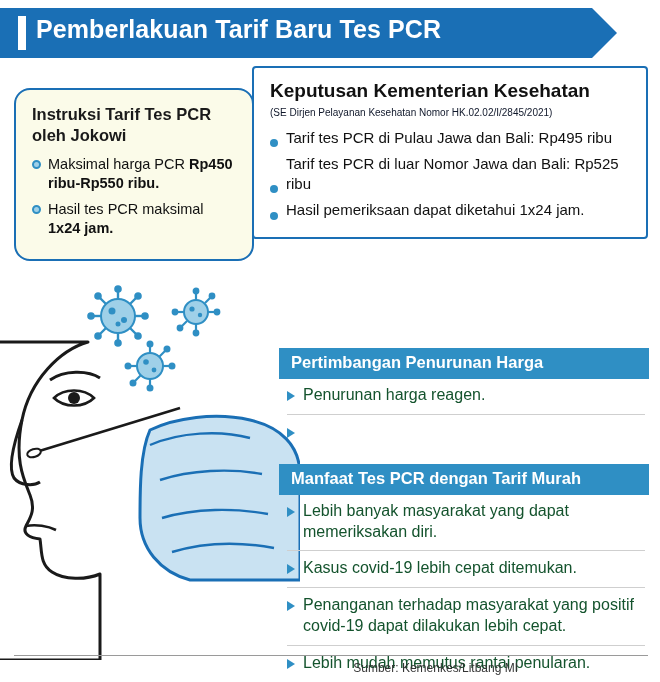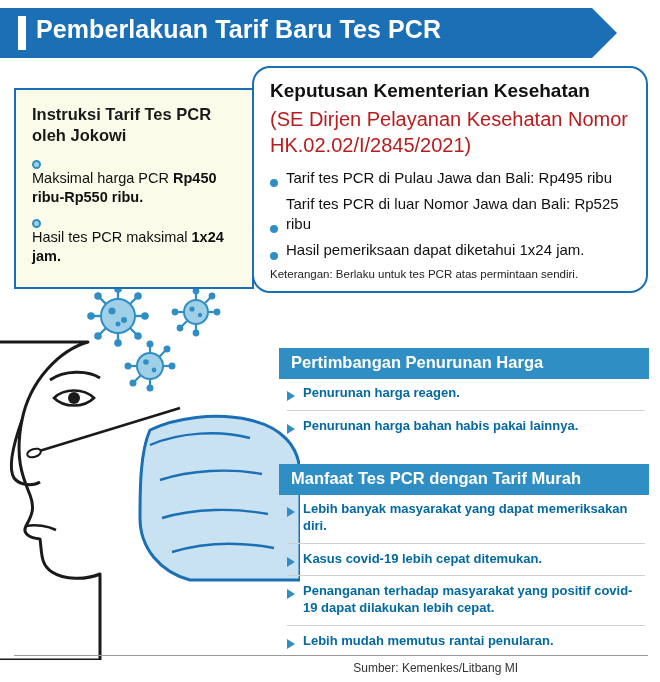--- a/index.html
+++ b/index.html
@@ -70,36 +70,35 @@
   }
 
   
   .box-instruksi {
     position: absolute;
     left: 14px;
     top: 88px;
     width: 240px;
     background: #fbfbe9;
     border: 2px solid #1a6fb5;
-    border-radius: 0;
+    border-radius: 16px;
     padding: 14px 14px 14px 16px;
     box-sizing: border-box;
   }
   .box-instruksi .ttl {
     font-size: 16.5px;
     font-weight: bold;
     color: #1a1a1a;
     line-height: 1.28;
     margin-bottom: 9px;
   }
   .bullet-row {
     display: flex;
     align-items: flex-start;
     margin-bottom: 7px;
-    flex-direction: column;
   }
   .bullet-dot {
     flex: 0 0 auto;
     width: 9px;
     height: 9px;
     border-radius: 50%;
     background: #9fd0e8;
     border: 2px solid #2f8fc4;
     margin: 5px 7px 0 0;
     box-sizing: border-box;
@@ -112,34 +111,34 @@
   .bullet-text b { font-weight: bold; }
 
   
   .box-keputusan {
     position: absolute;
     left: 252px;
     top: 66px;
     width: 396px;
     background: #ffffff;
     border: 2px solid #1a6fb5;
-    border-radius: 18px;
+    border-radius: 4px;
     padding: 12px 14px 10px 16px;
     box-sizing: border-box;
   }
   .box-keputusan .ttl {
     font-size: 19px;
     font-weight: bold;
     color: #111111;
     line-height: 1.2;
     margin-bottom: 3px;
   }
   .box-keputusan .sub {
-    font-size: 20px;
-    color: #b91c1c;
+    font-size: 10px;
+    color: #0f172a;
     line-height: 1.32;
     margin-bottom: 9px;
   }
   .kep-row {
     display: flex;
     align-items: flex-end;
     margin-bottom: 7px;
   }
   .kep-dot {
     flex: 0 0 auto;
@@ -187,24 +186,23 @@
   .arrow-tri {
     flex: 0 0 auto;
     width: 0;
     height: 0;
     border-top: 5.5px solid transparent;
     border-bottom: 5.5px solid transparent;
     border-left: 8px solid #2f8fc4;
     margin: 6px 8px 0 0;
   }
   .arrow-text {
-    font-size: 13px;
-    color: #0369a1;
+    font-size: 16px;
+    color: #14532d;
     line-height: 1.3;
-    font-weight: bold;
   }
   .sec-divider {
     border-top: 1px solid #cfcfcf;
     margin: 0 0 7px 0;
   }
 
   #sec-pertimbangan { top: 348px; }
   #sec-manfaat { top: 464px; }
 
   
@@ -345,34 +343,32 @@
       <span class="kep-text">Tarif tes PCR di Pulau Jawa dan Bali: Rp495 ribu</span>
     </div>
     <div class="kep-row">
       <span class="kep-dot"></span>
       <span class="kep-text">Tarif tes PCR di luar Nomor Jawa dan Bali: Rp525 ribu</span>
     </div>
     <div class="kep-row">
       <span class="kep-dot"></span>
       <span class="kep-text">Hasil pemeriksaan dapat diketahui 1x24 jam.</span>
     </div>
-    <div class="kep-note">Keterangan: Berlaku untuk tes PCR atas permintaan sendiri.</div>
   </div>
 
   <div class="sec" id="sec-pertimbangan">
     <div class="sec-bar">Pertimbangan Penurunan Harga</div>
     <div class="sec-body">
       <div class="arrow-row">
         <span class="arrow-tri"></span>
         <span class="arrow-text">Penurunan harga reagen.</span>
       </div>
       <div class="sec-divider"></div>
       <div class="arrow-row">
         <span class="arrow-tri"></span>
-        <span class="arrow-text">Penurunan harga bahan habis pakai lainnya.</span>
       </div>
     </div>
   </div>
 
   <div class="sec" id="sec-manfaat">
     <div class="sec-bar">Manfaat Tes PCR dengan Tarif Murah</div>
     <div class="sec-body">
       <div class="arrow-row">
         <span class="arrow-tri"></span>
         <span class="arrow-text">Lebih banyak masyarakat yang dapat memeriksakan diri.</span>

